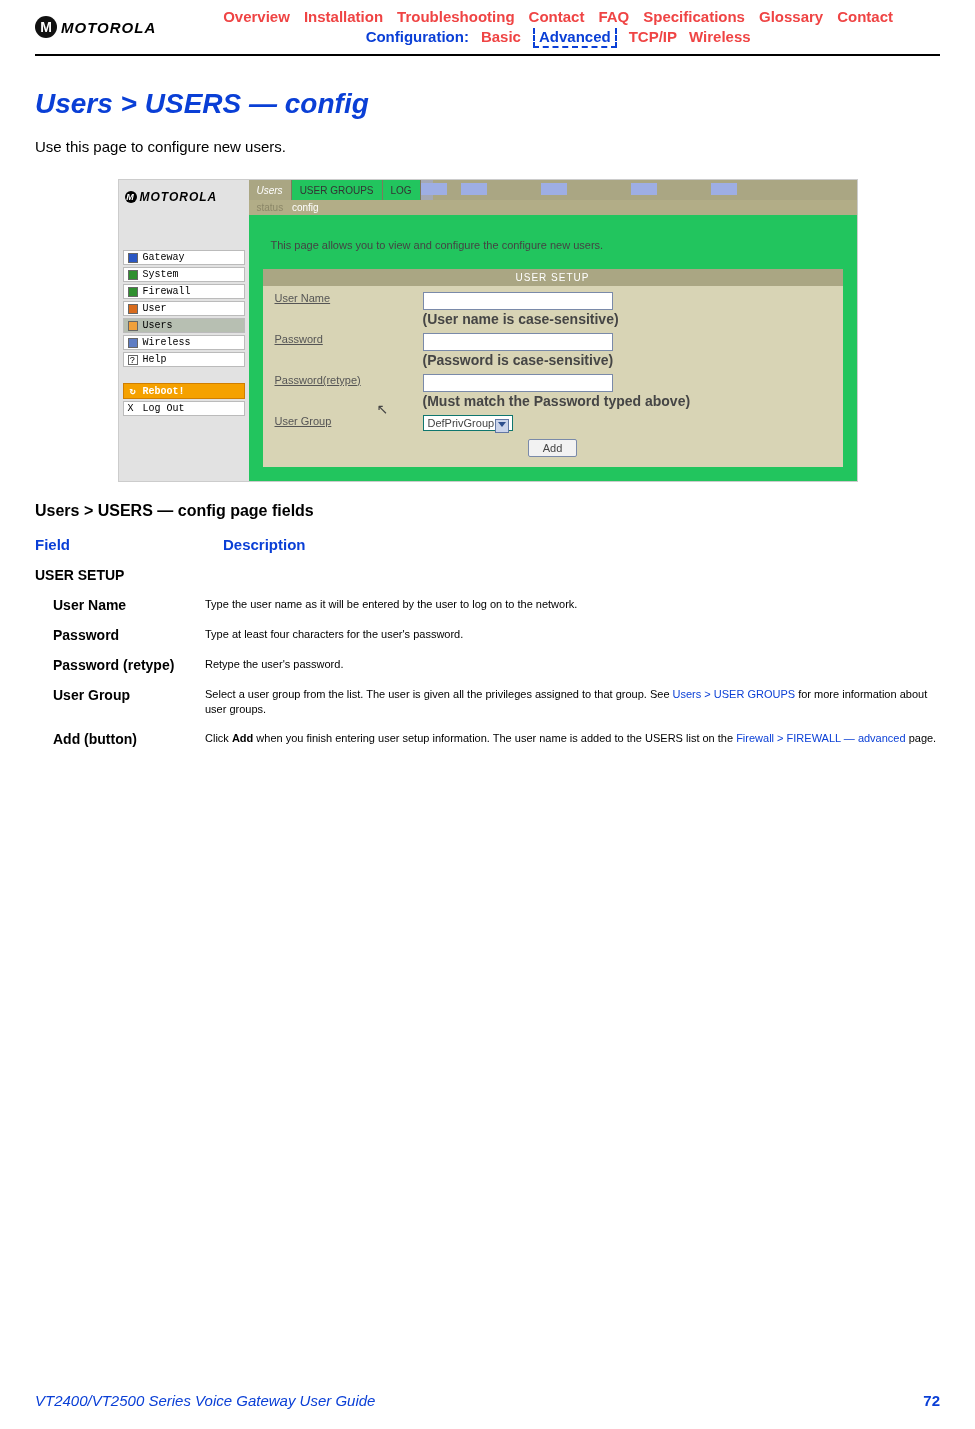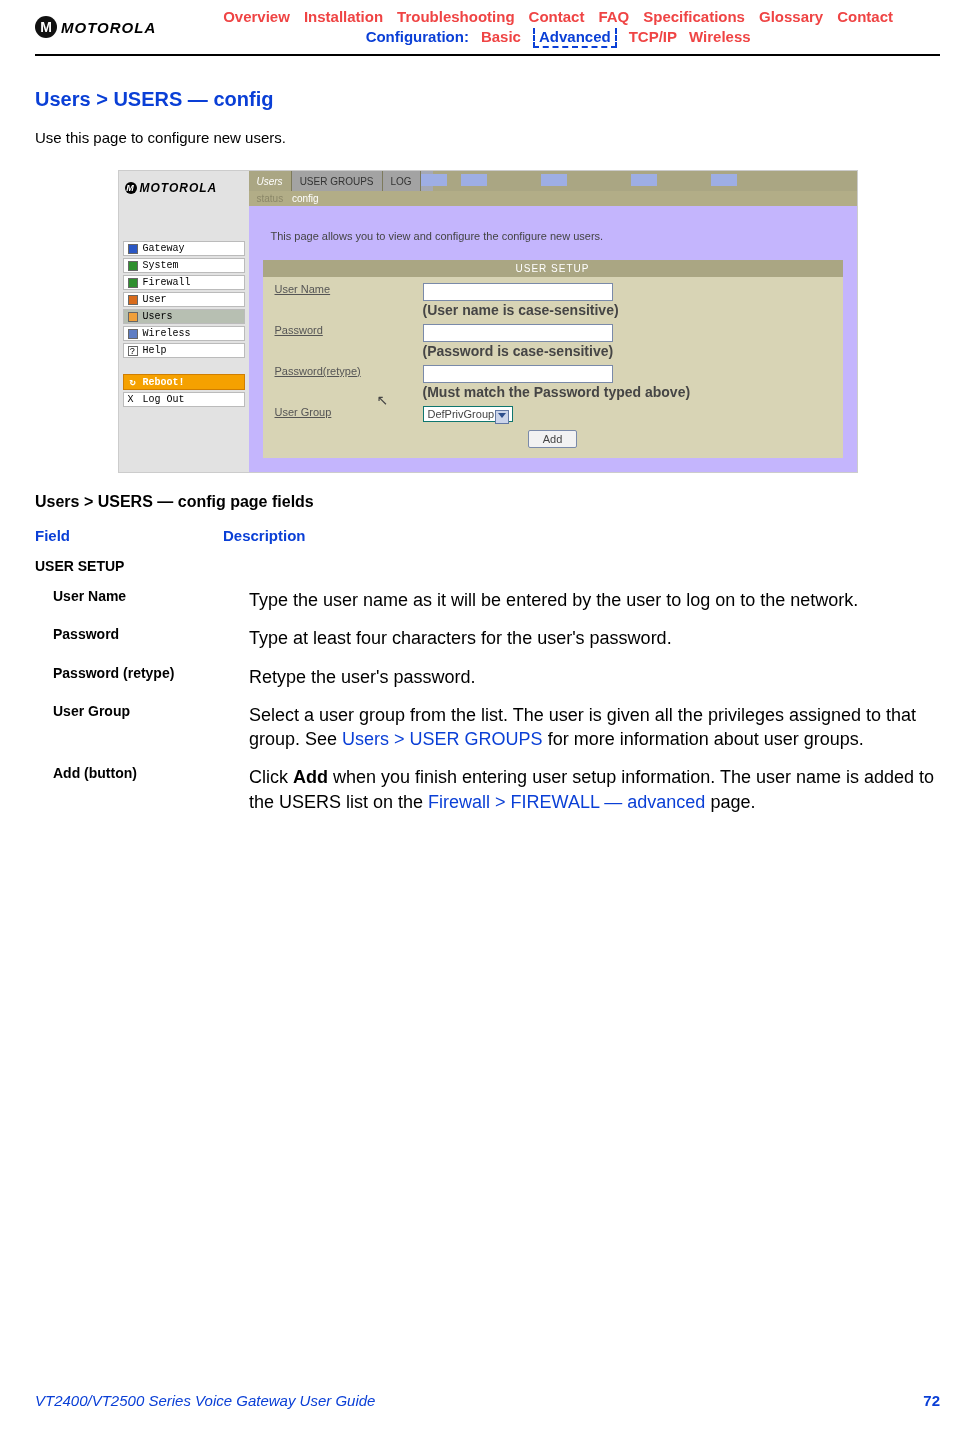--- a/index.html
+++ b/index.html
@@ -62,24 +62,25 @@
     border-top: none;
   }
   hr.topline {
     border: none;
     border-top: 2px solid #000;
     margin: 6px 0 0 0;
   }
   
   .content { padding-top: 32px; }
   .page-title {
-    font-size: 20px;
+    font-size: 28px;
     font-weight: bold;
     color: #0a3fd6;
     margin: 0 0 18px 0;
+    font-style: italic;
   }
   .intro { margin: 8px 0 24px 0; font-size: 15px; }
   
   .shot {
     width: 740px;
     margin: 0 auto 20px auto;
     background: #f7f7f7;
     border: 1px solid #ccc;
     display: flex;
     font-family: Verdana, Arial, sans-serif;
@@ -117,36 +118,36 @@
   .sn-item.sel { background:#b7bfb2; }
   .sn-reboot { background:#f5a100; color:#fff; font-weight:bold; text-align:center; border:1px solid #d07e00; }
   .shot-main { flex:1; background:#fff; }
   .tabs-row {
     display:flex;
     background: #aaa683;
     height: 20px;
     align-items: stretch;
     position: relative;
   }
-  .tab { padding: 2px 8px; font-size: 10px; border-right:1px solid #7d7a5c; display:flex;align-items:center; background:#a3a3a3; color:#333; }
+  .tab { padding: 2px 8px; font-size: 10px; border-right:1px solid #7d7a5c; display:flex;align-items:center; background:#22c55e; color:#333; }
   .tab.active { background:#aaa683; color:#fff; font-style: italic; }
   .tabs-decor {
     flex:1;
     background: linear-gradient(90deg, rgba(160,170,220,0.55), rgba(160,170,220,0.55) 12px, transparent 12px, transparent 70px) repeat,
                 #aaa683;
     position: relative;
   }
   .tabs-decor::before, .tabs-decor::after, .tabs-decor span.d {
     content:""; position:absolute; top:3px; width:26px; height:12px; background:#9eaee4;
   }
   .tabs-decor span.d1{left:40px;} .tabs-decor span.d2{left:120px;} .tabs-decor span.d3{left:210px;} .tabs-decor span.d4{left:290px;}
   .subtabs { background:#b2ad87; padding: 2px 8px; font-size:10px; color:#8b8768; }
   .subtabs .st { margin-right:6px; color:#8b8768; }
   .subtabs .st.active { color:#fff; }
-  .main-body { background:#c4b5fd; padding: 14px; color:#444; }
+  .main-body { background:#22c55e; padding: 14px; color:#444; }
   .main-desc { padding: 10px 8px 18px 8px; font-size:11px; }
   .panel { background:#d8d4b5; padding: 0 0 10px 0; }
   .panel-h {
     background:#aaa683;
     color:#fff;
     text-align:center;
     font-size:10px;
     letter-spacing:1px;
     padding: 3px 0;
   }
@@ -169,21 +170,21 @@
     position:absolute; left:128px; top:186px; font-size:14px;
   }
   
   .fields-title { font-weight:bold; font-size:16px; margin: 10px 0 16px 0; }
   .fld-head { display:flex; gap: 0; margin-bottom: 14px; }
   .fld-head .c1 { width: 188px; color:#0a3fd6; font-weight:bold; font-size:15px; }
   .fld-head .c2 { color:#0a3fd6; font-weight:bold; font-size:15px; }
   .fld-section { font-weight:bold; font-size:14px; margin-bottom:14px; }
   .fld-row { display:flex; margin-bottom: 14px; }
   .fld-row .c1 { width: 170px; padding-left:18px; font-weight:bold; font-size:14px; }
-  .fld-row .c2 { flex:1; font-size:18px; line-height:1.35;margin-left:44px; }
+  .fld-row .c2 { flex:1; font-size:11px; line-height:1.35; }
   .lnk { color:#0a3fd6; }
   
   .footer {
     position:absolute;
     bottom: 20px;
     left: 35px;
     right: 35px;
     display:flex;
     justify-content: space-between;
     font-style: italic;

